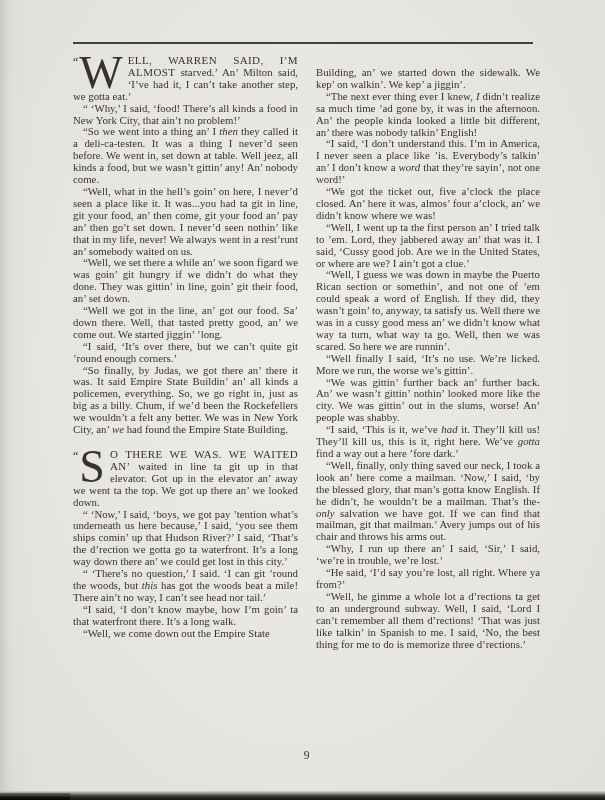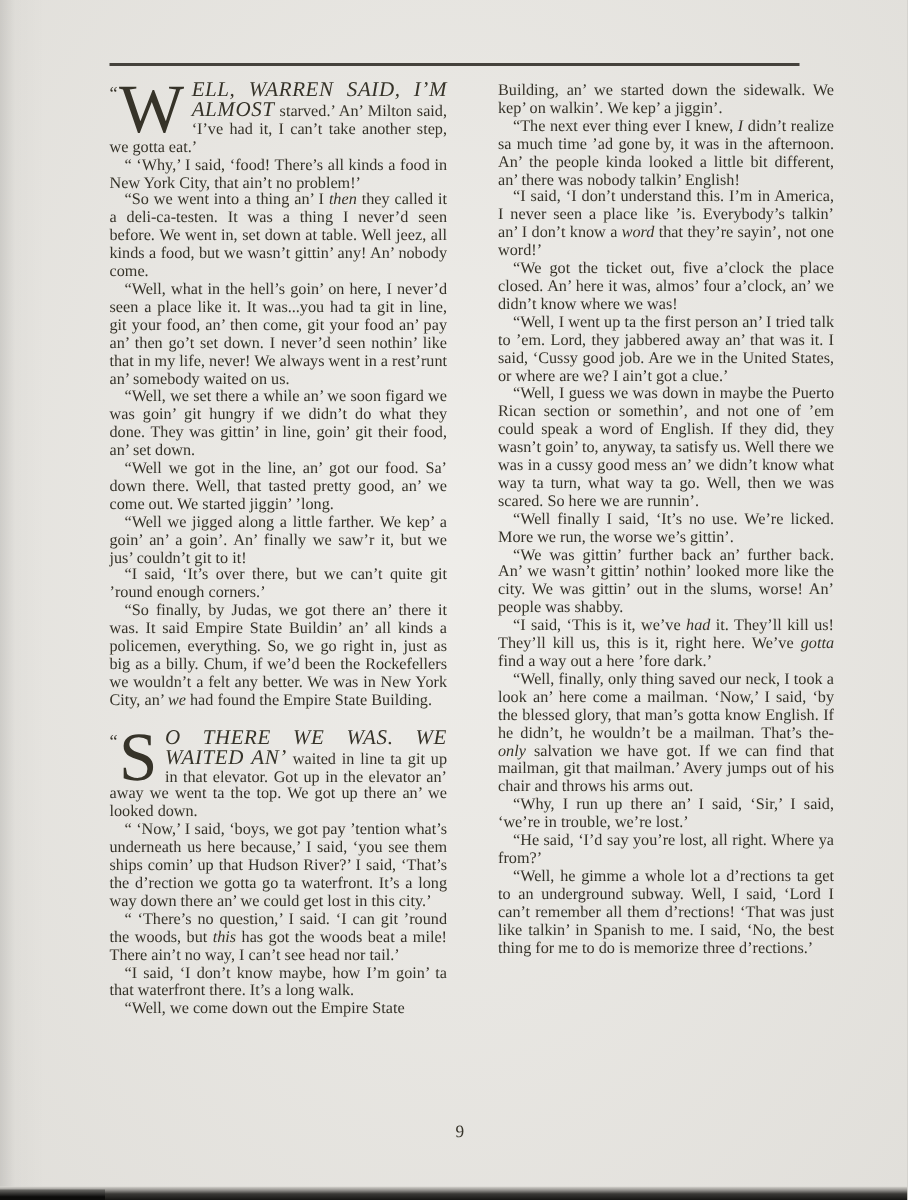--- a/index.html
+++ b/index.html
@@ -13,21 +13,21 @@
     overflow:hidden;
     font-family:"Liberation Serif", serif;
     color:#363329;
   }
   .rule{
     position:absolute;left:73px;top:42px;width:460px;height:2px;
     background:#45423c;
   }
   .col{position:absolute;top:55px;}
   .col-left{left:73px;width:225px;}
-  .col-right{left:332px;width:224px;}
+  .col-right{left:316px;width:224px;margin-top:12px;}
   .para{
     margin:0;
     font-size:10.8px;
     line-height:11.9px;
     text-align:justify;
     text-justify:inter-word;
   }
   .para.indent{text-indent:10px;}
   .dc-wrap{
     float:left;
@@ -40,21 +40,21 @@
     font-size:12px;
     line-height:10px;
     padding-top:1px;
     margin-right:1px;
   }
   .dropcap{
     font-size:46px;
     line-height:33px;
     font-weight:normal;
   }
-  .lead-caps{letter-spacing:.4px;font-size:14px;font-style:italic;}
+  .lead-caps{letter-spacing:.4px;font-size:11px;}
   .section-2{margin-top:13px;}
   .pageno{
     position:absolute;
     left:73px;top:749px;width:467px;
     text-align:center;
     font-size:11.5px;
   }
   .scan-edge-bottom{
     position:absolute;left:0;bottom:0;width:605px;height:9px;
     background:linear-gradient(to bottom,#d8d6d1 0%,#908e8a 28%,#3a3936 55%,#151513 100%);
@@ -80,21 +80,20 @@
           <span class="dropcap">W</span>
         </span><span class="lead-caps">ELL, WARREN SAID, I’M ALMOST</span> <span>starved.’ An’ Milton said, ‘I’ve had it, I can’t take another step, we gotta eat.’</span>
     </p>
 
     <div>
         <p class="para indent">“ ‘Why,’ I said, ‘food! There’s all kinds a food in New York City, that ain’t no problem!’</p>
         <p class="para indent">“So we went into a thing an’ I <i>then</i> they called it a deli-ca-testen. It was a thing I never’d seen before. We went in, set down at table. Well jeez, all kinds a food, but we wasn’t gittin’ any! An’ nobody come.</p>
         <p class="para indent">“Well, what in the hell’s goin’ on here, I never’d seen a place like it. It was...you had ta git in line, git your food, an’ then come, git your food an’ pay an’ then go’t set down. I never’d seen nothin’ like that in my life, never! We always went in a rest’runt an’ somebody waited on us.</p>
         <p class="para indent">“Well, we set there a while an’ we soon figard we was goin’ git hungry if we didn’t do what they done. They was gittin’ in line, goin’ git their food, an’ set down.</p>
         <p class="para indent">“Well we got in the line, an’ got our food. Sa’ down there. Well, that tasted pretty good, an’ we come out. We started jiggin’ ’long.</p>
-        <p class="para indent">“Well we jigged along a little farther. We kep’ a goin’ an’ a goin’. An’ finally we saw’r it, but we jus’ couldn’t git to it!</p>
         <p class="para indent">“I said, ‘It’s over there, but we can’t quite git ’round enough corners.’</p>
         <p class="para indent">“So finally, by Judas, we got there an’ there it was. It said Empire State Buildin’ an’ all kinds a policemen, everything. So, we go right in, just as big as a billy. Chum, if we’d been the Rockefellers we wouldn’t a felt any better. We was in New York City, an’ <i>we</i> had found the Empire State Building.</p>
       </div>
 
     <p class="para section-2">
       <span class="dc-wrap">
           <span class="dc-quote">“</span>
           <span class="dropcap">S</span>
         </span><span class="lead-caps">O THERE WE WAS. WE WAITED AN’</span> <span>waited in line ta git up in that elevator. Got up in the elevator an’ away we went ta the top. We got up there an’ we looked down.</span>
     </p>

